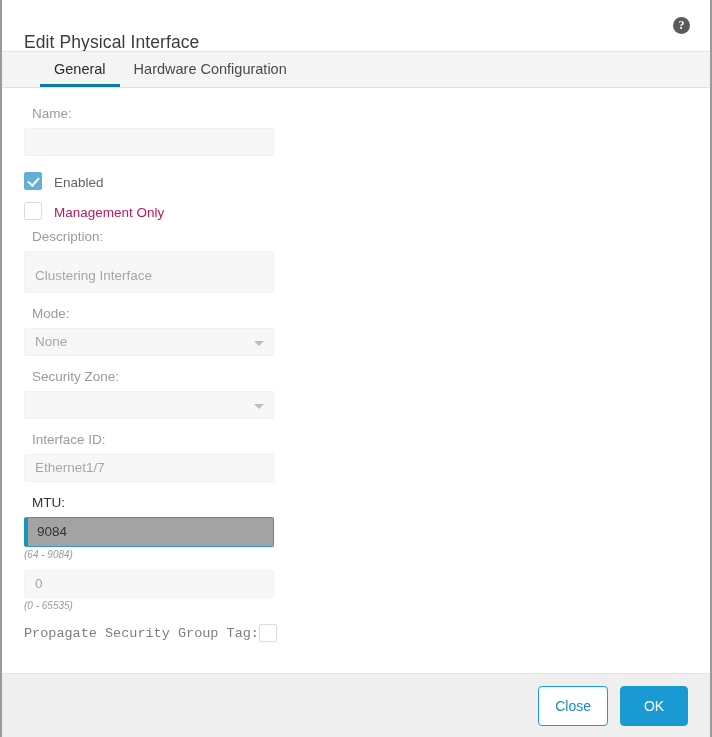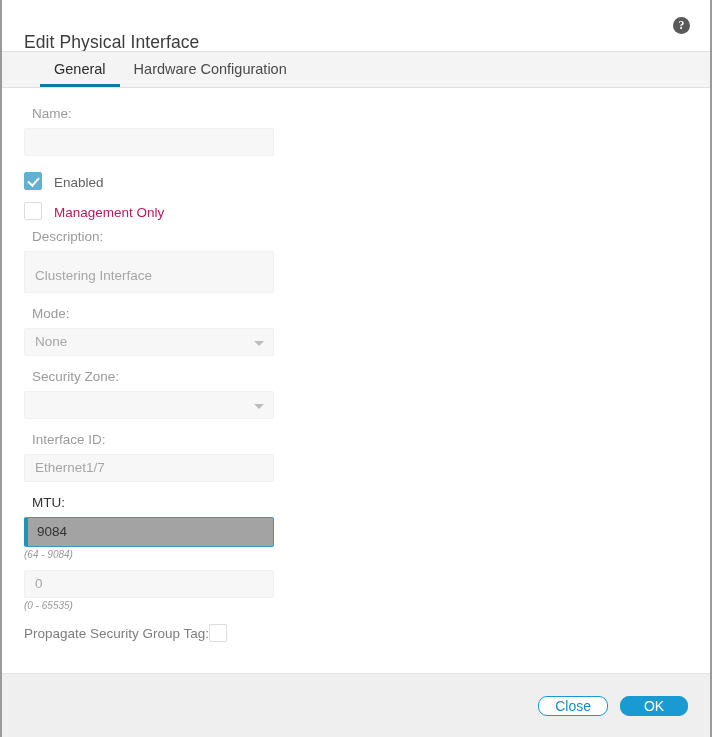--- a/index.html
+++ b/index.html
@@ -233,40 +233,41 @@
   .inline-check-row {
     display: flex;
     align-items: center;
     height: 24px;
   }
   .inline-check-label {
     font-size: 13.5px;
     color: #7e7e7e;
     margin-right: 0;
     white-space: nowrap;
+    font-family: Liberation Mono, monospace;
   }
 
   
   .dialog-footer {
     position: relative;
     height: 64px;
     flex: 0 0 64px;
     background: #efefef;
     border-top: 1px solid #e4e4e4;
     display: flex;
     align-items: center;
     justify-content: flex-end;
     padding-right: 22px;
     box-sizing: border-box;
   }
   .btn {
     box-sizing: border-box;
-    height: 20px;
+    height: 40px;
     min-width: 68px;
-    border-radius: 9px;
+    border-radius: 4px;
     font-size: 14px;
     font-family: "Liberation Sans", sans-serif;
     cursor: pointer;
     display: inline-flex;
     align-items: center;
     justify-content: center;
     padding: 0 16px;
     margin-left: 12px;
     text-align: right;
   }

